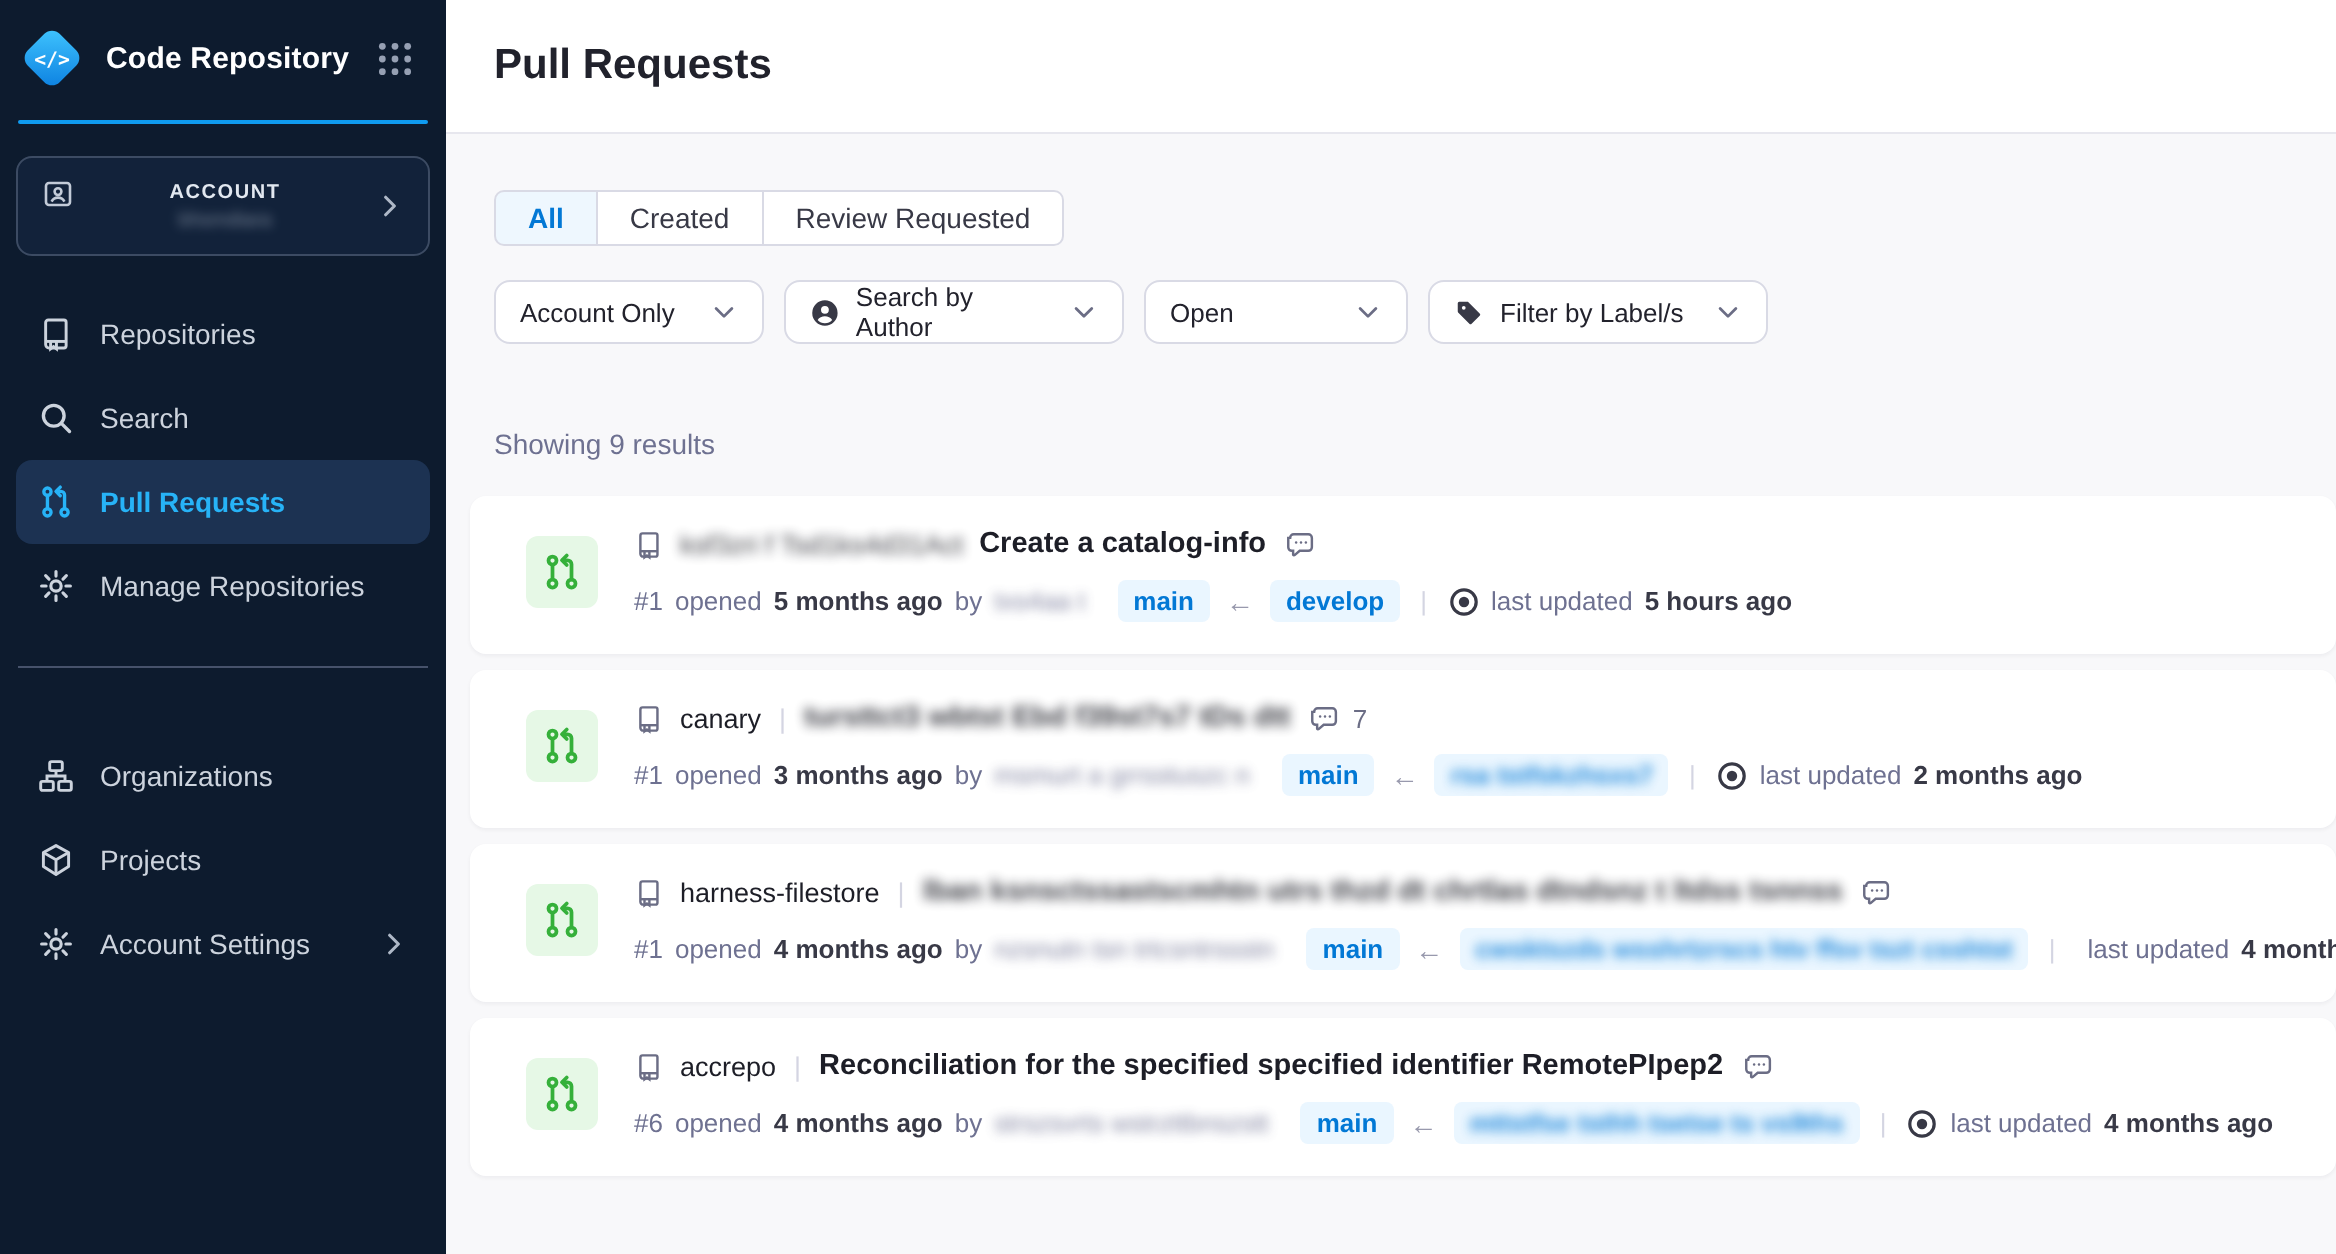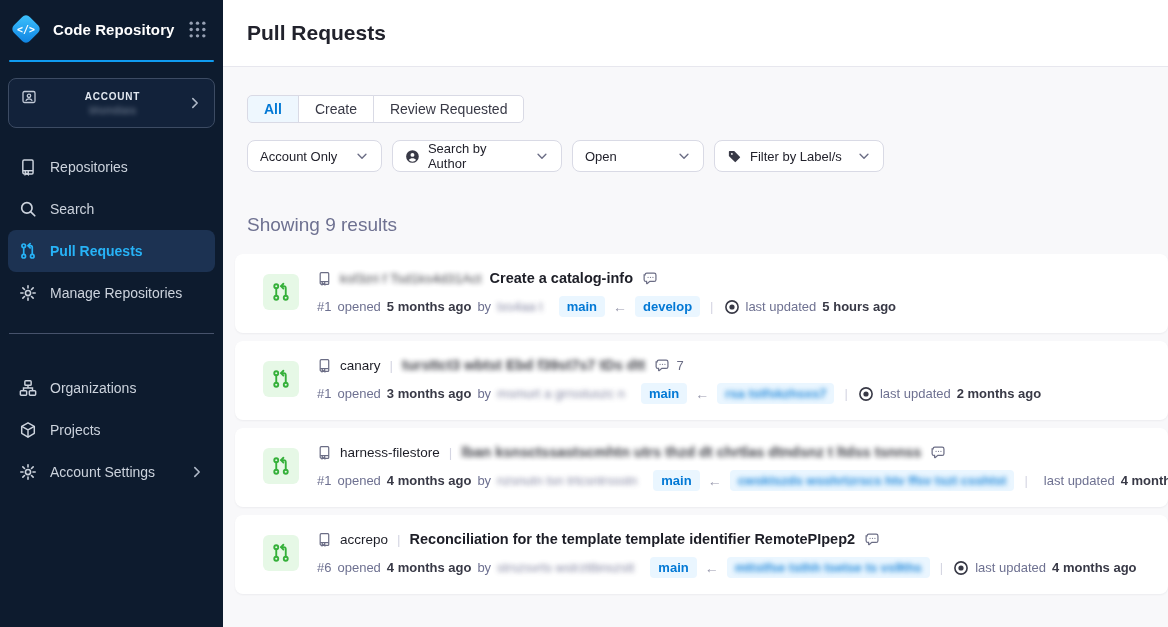--- a/index.html
+++ b/index.html
@@ -50,21 +50,21 @@
   .filters .filter:nth-child(1){ width:135px; }
   .filters .filter:nth-child(2){ width:170px; }
   .filters .filter:nth-child(3){ width:132px; }
   .filters .filter:nth-child(4){ width:170px; }
   .filters .filter:nth-child(5){ width:162px; }
   .filter .f-icon { width:15px; height:15px; color:#383946; display:flex; }
   .filter .f-icon svg { width:100%; height:100%; }
   .filter .f-chevron { width:14px; height:14px; margin-left:auto; color:#6b6d85; display:flex; }
   .filter .f-chevron svg { width:100%; height:100%; }
 
-  .summary { margin-top:42px; font-size:19px; color:#6e7191; }
+  .summary { margin-top:42px; font-size:14px; color:#6e7191; }
 
   .pr-list { margin-top:18px; margin-left:-12px; }
   .pr-card { background:#ffffff; border-radius:8px; padding:16px 16px 16px 28px; display:flex; gap:18px; margin-bottom:8px; box-shadow:0 1px 2px rgba(10,20,40,.05); cursor:pointer; }
   .pr-icon-box { width:36px; height:36px; background:#e6f8e6; border-radius:6px; display:flex; align-items:center; justify-content:center; color:#35b03a; margin-top:4px; flex:0 0 auto; }
   .pr-icon-box svg { width:20px; height:20px; }
   .pr-body { min-width:0; flex:1; }
   .pr-line1 { display:flex; align-items:center; gap:8px; font-size:13.5px; color:#22222c; white-space:nowrap; }
   .repo-icon { width:15px; height:15px; color:#6b6d85; display:flex; flex:0 0 auto; }
   .repo-icon svg { width:100%; height:100%; }
   .repo-name { color:#1d1e27; font-weight:500; }
@@ -218,21 +218,21 @@
     </nav>
 </aside>
 
 <main class="main">
   <header class="page-header">
     <h1 class="page-title">Pull Requests</h1>
   </header>
   <div class="content">
     <div class="tabs" id="tabs">
         <div class="tab active">All</div>
-        <div class="tab">Create</div>
+        <div class="tab">Created</div>
         <div class="tab">Review Requested</div>
       </div>
     <div class="filters" id="filters">
         <div class="filter">
 
     <span class="f-label">Account Only</span>
     <span class="f-chevron">
       <svg viewBox="0 0 16 16" fill="none" stroke="currentColor" stroke-width="1.6" stroke-linecap="round" stroke-linejoin="round">
               <path d="M3.5 6l4.5 4.5L12.5 6"></path>
             </svg>
@@ -466,21 +466,21 @@
       <div class="pr-line1">
         <span class="repo-icon">
                 <svg viewBox="0 0 16 16" fill="none" stroke="currentColor" stroke-width="1.3">
                   <path d="M4.6 1.8h6.9a1 1 0 0 1 1 1v10.4a1 1 0 0 1-1 1H4.9a1.5 1.5 0 0 1-1.5-1.5V3a1.2 1.2 0 0 1 1.2-1.2z"></path>
                   <path d="M3.4 11.3h9.1"></path>
                   <path d="M5.6 11.6v3l1.3-1 1.3 1v-3"></path>
                 </svg>
               </span>
         <span class="repo-name">accrepo</span>
         <span class="vbar">|</span>
-        <span class="pr-title">Reconciliation for the template template identifier RemotePIpep2</span>
+        <span class="pr-title">Reconciliation for the specified specified identifier RemotePIpep2</span>
         <span class="comment-wrap">
           <span class="comment-icon">
             <svg viewBox="0 0 16 16" fill="none" stroke="currentColor" stroke-width="1.3">
               <path d="M2.2 4.2A1.9 1.9 0 0 1 4.1 2.3h7.8a1.9 1.9 0 0 1 1.9 1.9v5a1.9 1.9 0 0 1-1.9 1.9H7.3l-2.7 2.3a.5.5 0 0 1-.8-.4v-1.9h-.7a1.9 1.9 0 0 1-1.9-1.9v-5z"></path>
               <circle cx="5.4" cy="6.7" r="0.65" fill="currentColor" stroke="none"></circle>
               <circle cx="8" cy="6.7" r="0.65" fill="currentColor" stroke="none"></circle>
               <circle cx="10.6" cy="6.7" r="0.65" fill="currentColor" stroke="none"></circle>
             </svg>
           </span>
 

